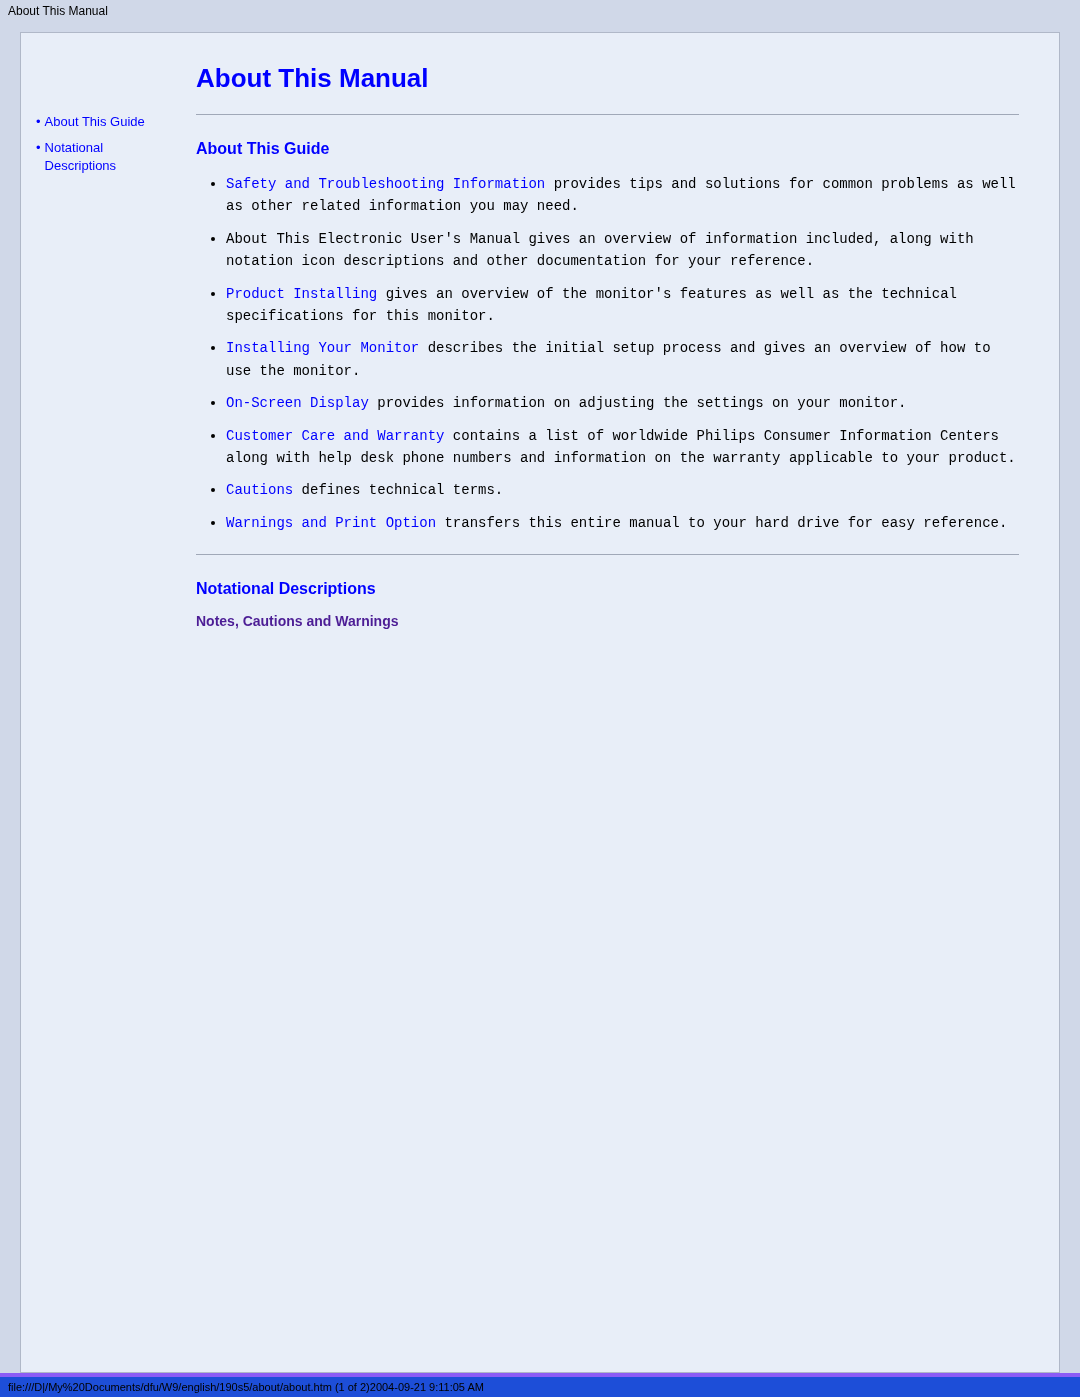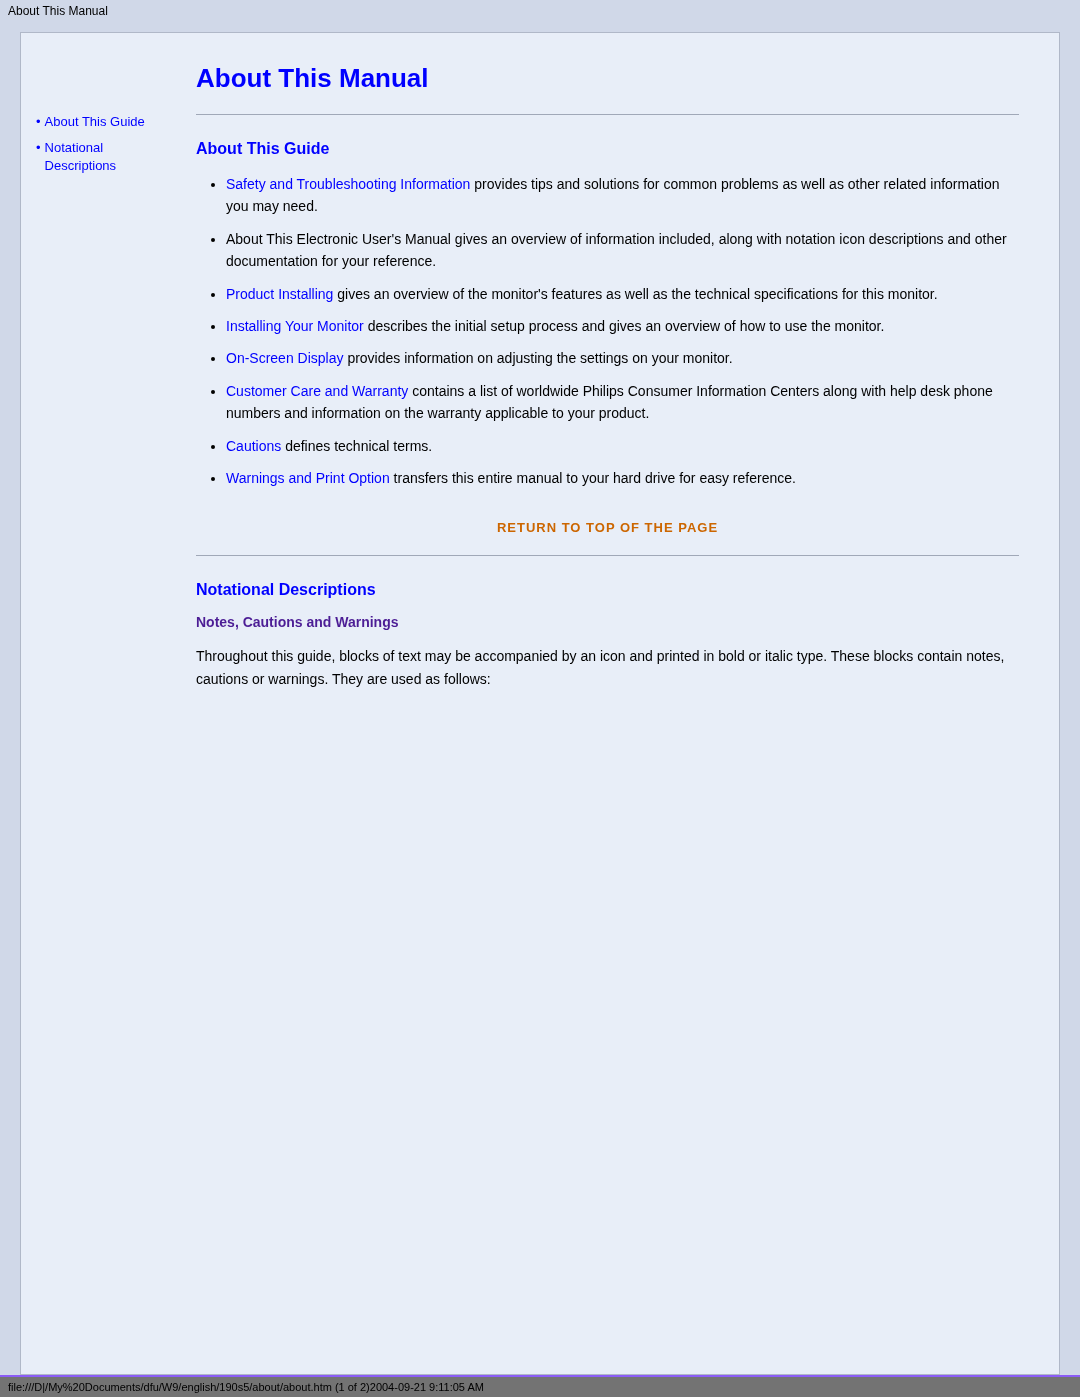--- a/index.html
+++ b/index.html
@@ -107,20 +107,21 @@
     .bullet-list {
       list-style: disc;
       padding-left: 30px;
       margin-bottom: 15px;
     }
 
     .bullet-list li {
       margin-bottom: 10px;
       line-height: 1.6;
       font-size: 14px;
+      font-family: Liberation Mono, monospace;
     }
 
     .link-blue {
       color: #0000ff;
       text-decoration: none;
     }
 
     .return-link {
       text-align: center;
       margin: 30px 0 20px 0;
@@ -141,25 +142,25 @@
     }
 
     .notes-subtitle {
       font-size: 14px;
       font-weight: bold;
       color: #4c1d95;
       margin-bottom: 15px;
     }
 
     .status-bar {
-      background: #737373;
+      background: #1d4ed8;
       padding: 4px 8px;
       font-size: 11px;
       color: #000;
-      border-top: 2px solid #8b5cf6;
+      border-top: 4px solid #8b5cf6;
     }
   </style>
 </head>
 <body>
 
 <div class="title-bar">
   <span>About This Manual</span>
 </div>
 
 <div class="main-container">
@@ -211,34 +212,30 @@
             <a href="#" class="link-blue">Customer Care and Warranty</a> contains a list of worldwide Philips Consumer Information Centers along with help desk phone numbers and information on the warranty applicable to your product.
           </li>
           <li>
             <a href="#" class="link-blue">Cautions</a> defines technical terms.
           </li>
           <li>
             <a href="#" class="link-blue">Warnings and Print Option</a> transfers this entire manual to your hard drive for easy reference.
           </li>
         </ul>
 
-        <div class="return-link">
-          <a href="#">RETURN TO TOP OF THE PAGE</a>
-        </div>
       </div>
 
       <hr class="section-divider">
 
       <div id="notational-descriptions">
         <h2 class="section-title">Notational Descriptions</h2>
 
 
         <p class="notes-subtitle">Notes, Cautions and Warnings</p>
 
-        <p class="body-text">Throughout this guide, blocks of text may be accompanied by an icon and printed in bold or italic type. These blocks contain notes, cautions or warnings. They are used as follows:</p>
       </div>
 
     </div>
   </div>
 </div>
 
 <div class="status-bar">
   <span>file:///D|/My%20Documents/dfu/W9/english/190s5/about/about.htm (1 of 2)2004-09-21 9:11:05 AM</span>
 </div>
 

